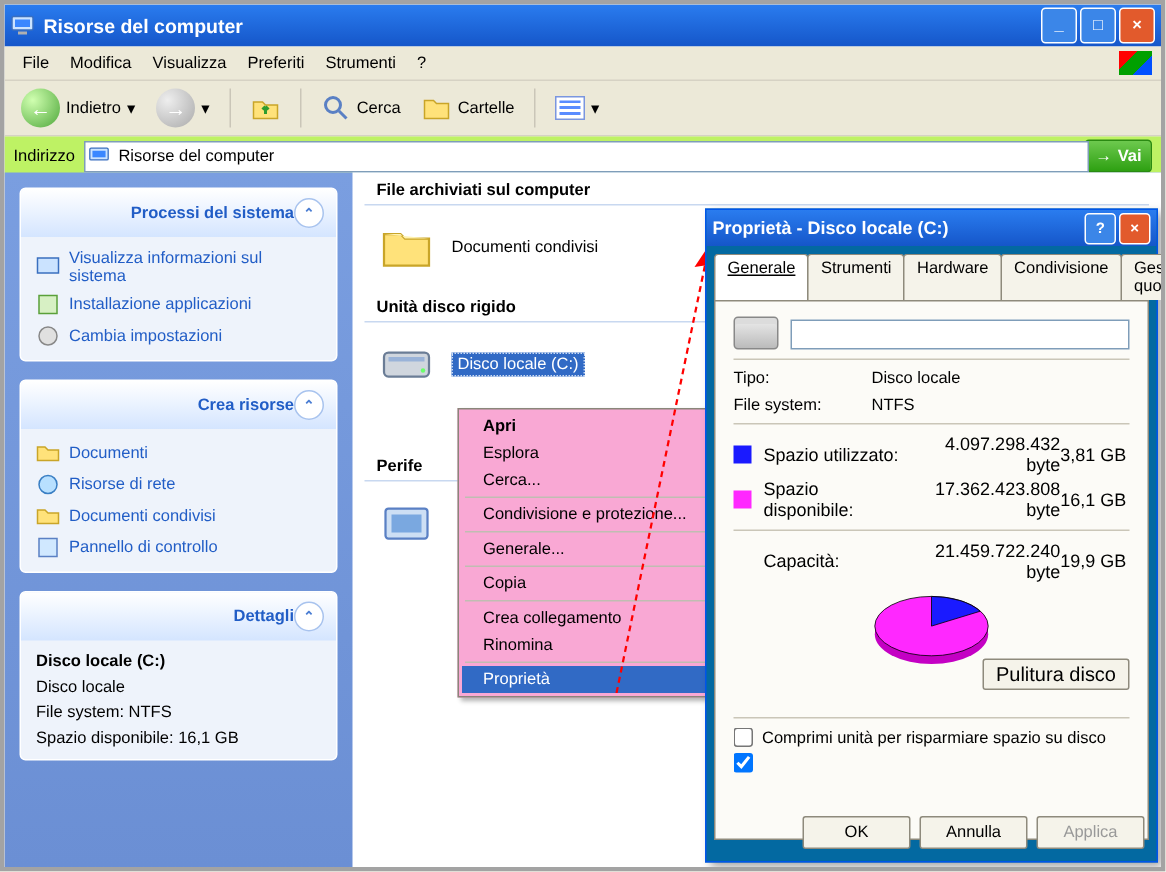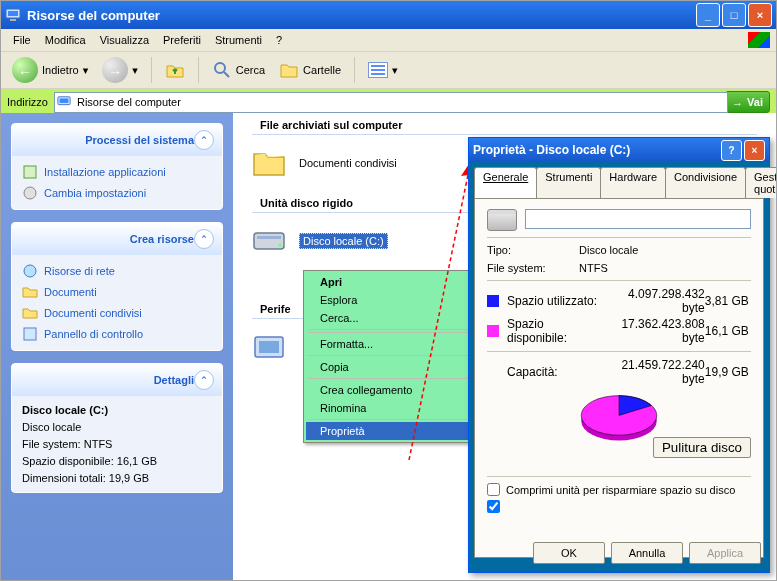--- a/index.html
+++ b/index.html
@@ -1,16 +1,16 @@
 <!DOCTYPE html>
 <html><head>
 <meta charset="utf-8">
 <style>
 html,body{margin:0;padding:0;font-family:Tahoma,Arial,sans-serif;font-size:11px;color:#000;background:#ece9d8;}
-.window{position:relative;width:777px;height:581px;background:#fff;border:1px solid #a3a3a3;box-sizing:border-box;overflow:hidden;}
+.window{position:relative;width:777px;height:581px;background:#fff;border:3px solid #a3a3a3;box-sizing:border-box;overflow:hidden;}
 
 .titlebar{height:28px;background:linear-gradient(180deg,#2a7cef 0%,#1556c9 100%);display:flex;align-items:center;padding:0 4px;color:#fff;font-weight:bold;font-size:13px;}
 .titlebar .ticon{width:16px;height:16px;margin-right:6px;}
 .titlebar .ttext{flex:1;}
 .winbtns{display:flex;gap:2px;}
 .winbtn{width:22px;height:22px;background:#3b86e8;border:1px solid #fff;border-radius:3px;display:flex;align-items:center;justify-content:center;color:#fff;font-weight:bold;font-size:11px;line-height:1;}
 .winbtn.close{background:#e25a2c;}
 
 .menubar{height:22px;display:flex;align-items:center;gap:2px;padding:0 6px;border-bottom:1px solid #d6d2c4;background:#ece9d8;}
 .menubar span{padding:2px 6px;}
@@ -36,42 +36,42 @@
 .panel{background:#eef3fb;border-radius:4px;border:1px solid #fff;overflow:hidden;}
 .panel .phdr{background:linear-gradient(180deg,#fff,#d4e5ff);padding:6px 8px;color:#215dc6;font-weight:bold;display:flex;align-items:center;justify-content:flex-end;}
 .chev{width:18px;height:18px;border-radius:50%;background:#fff;border:1px solid #a8c3ee;display:flex;align-items:center;justify-content:center;color:#4a7dd3;font-size:9px;}
 .panel .pbody{padding:8px 10px;display:flex;flex-direction:column;gap:5px;}
 .plink{display:flex;align-items:center;gap:6px;color:#215dc6;}
 .sicon{width:16px;height:16px;display:inline-block;flex-shrink:0;}
 .detail{color:#000;}
 .detail b{font-weight:bold;}
 
 .rightpane{flex:1;background:#fff;position:relative;}
-.secthdr{font-weight:bold;padding:6px 8px 3px;border-bottom:1px solid #c8d8f0;margin:0 19px;}
+.secthdr{font-weight:bold;padding:6px 8px 3px;border-bottom:1px solid #c8d8f0;margin:0 8px;}
 .item{display:flex;align-items:center;gap:12px;padding:10px 18px;}
 .item .bigicon{width:36px;height:36px;flex-shrink:0;}
 .item .lbl{color:#000;}
 .item .lbl.selected{background:#316ac5;color:#fff;padding:1px 3px;border:1px dotted #cddcf3;}
 
-.ctxmenu{position:absolute;left:302px;top:269px;width:176px;background:#86efac;border:1px solid #8a867a;box-shadow:2px 2px 3px rgba(0,0,0,.3);padding:2px;font-size:11px;}
+.ctxmenu{position:absolute;left:302px;top:269px;width:176px;background:#f9a8d4;border:1px solid #8a867a;box-shadow:2px 2px 3px rgba(0,0,0,.3);padding:2px;font-size:11px;}
 .ctxmenu .mi{padding:3px 14px;white-space:nowrap;}
 .ctxmenu .mi.bold{font-weight:bold;}
 .ctxmenu .mi.sel{background:#316ac5;color:#fff;}
 .ctxmenu hr{border:none;border-top:1px solid #c0bdb2;margin:2px 2px;}
 
 .dlg{position:absolute;left:467px;top:136px;width:300px;height:434px;border:1px solid #0055ea;background:#0369a1;box-shadow:3px 3px 6px rgba(0,0,0,.35);}
 .dlg .dtitle{height:24px;background:linear-gradient(180deg,#2a7cef,#1556c9);color:#fff;display:flex;align-items:center;font-weight:bold;font-size:12px;padding:0 4px;}
 .dlg .dtitle .dtxt{flex:1;}
 .dbtn{width:19px;height:19px;background:#3b86e8;border:1px solid #fff;border-radius:3px;color:#fff;display:flex;align-items:center;justify-content:center;font-size:10px;margin-left:2px;}
 .dbtn.close{background:#e25a2c;}
 .tabrow{display:flex;padding:5px 5px 0;gap:0;}
 .tab{padding:3px 8px;border:1px solid #8e8a7c;border-bottom:none;background:#f5f3ea;border-radius:3px 3px 0 0;font-size:11px;margin-right:-1px;}
 .tab.active{background:#fff;position:relative;z-index:2;text-decoration:underline;}
 .tabpage{margin:0 5px 5px;background:#fcfbf7;border:1px solid #8e8a7c;height:360px;padding:10px 12px;box-sizing:border-box;position:relative;}
-.drow{display:flex;align-items:flex-start;gap:8px;margin-bottom:6px;}
+.drow{display:flex;align-items:flex-end;gap:8px;margin-bottom:6px;}
 .drow .lab{width:84px;color:#000;}
 .drow .val{color:#000;}
 .hddicon{width:28px;height:20px;background:linear-gradient(#eee,#bbb);border:1px solid #888;border-radius:3px;box-shadow:inset 0 4px 0 #dcdcdc;}
 .txtin{flex:1;height:18px;border:1px solid #7f9db9;padding:0 4px;font-family:inherit;font-size:11px;}
 .hline{border:none;border-top:1px solid #cac6b8;margin:6px 0;}
 .statrow{display:flex;align-items:center;font-size:12px;margin:2px 0;}
 .sw{width:12px;height:12px;margin-right:8px;flex-shrink:0;}
 .swblue{background:#1a1aff;}
 .swpink{background:#ff28ff;}
 .statrow .slab{width:104px;}
@@ -176,20 +176,26 @@
     <div class="leftpane">
 
       <div class="panel">
         <div class="phdr">
           <span>Processi del sistema</span>
           <span class="chev">⌃</span>
         </div>
         <div class="pbody">
           <a class="plink">
             <svg class="sicon" viewBox="0 0 16 16">
+                <rect x="1" y="2" width="14" height="10" fill="#cbe3ff" stroke="#3a6fbf"></rect>
+              </svg>
+            <span>Visualizza informazioni sul sistema</span>
+          </a>
+          <a class="plink">
+            <svg class="sicon" viewBox="0 0 16 16">
                 <rect x="2" y="2" width="12" height="12" fill="#d7f0c4" stroke="#5aa03a"></rect>
               </svg>
             <span>Installazione applicazioni</span>
           </a>
           <a class="plink">
             <svg class="sicon" viewBox="0 0 16 16">
                 <circle cx="8" cy="8" r="6" fill="#e0e0e0" stroke="#888"></circle>
               </svg>
             <span>Cambia impostazioni</span>
           </a>
@@ -197,29 +203,29 @@
       </div>
 
       <div class="panel">
         <div class="phdr">
           <span>Crea risorse</span>
           <span class="chev">⌃</span>
         </div>
         <div class="pbody">
           <a class="plink">
             <svg class="sicon" viewBox="0 0 16 16">
+                <path d="M1 4h5l2 2h7v7H1z" fill="#ffe27a" stroke="#c9a528"></path>
+              </svg>
+            <span>Documenti</span>
+          </a>
+          <a class="plink">
+            <svg class="sicon" viewBox="0 0 16 16">
                 <circle cx="8" cy="8" r="6" fill="#b8e0ff" stroke="#3a7fc4"></circle>
               </svg>
             <span>Risorse di rete</span>
-          </a>
-          <a class="plink">
-            <svg class="sicon" viewBox="0 0 16 16">
-                <path d="M1 4h5l2 2h7v7H1z" fill="#ffe27a" stroke="#c9a528"></path>
-              </svg>
-            <span>Documenti</span>
           </a>
           <a class="plink">
             <svg class="sicon" viewBox="0 0 16 16">
                 <path d="M1 4h5l2 2h7v7H1z" fill="#ffe27a" stroke="#c9a528"></path>
               </svg>
             <span>Documenti condivisi</span>
           </a>
           <a class="plink">
             <svg class="sicon" viewBox="0 0 16 16">
                 <rect x="2" y="2" width="12" height="12" fill="#d0e8ff" stroke="#5a80c4"></rect>
@@ -232,21 +238,20 @@
       <div class="panel">
         <div class="phdr">
           <span>Dettagli</span>
           <span class="chev">⌃</span>
         </div>
         <div class="pbody detail">
           <div><b>Disco locale (C:)</b></div>
           <div>Disco locale</div>
           <div>File system: NTFS</div>
           <div>Spazio disponibile: 16,1 GB</div>
-          <div>Dimensioni totali: 19,9 GB</div>
         </div>
       </div>
     </div>
 
     <div class="rightpane">
       <div class="secthdr">File archiviati sul computer</div>
       <div class="item">
         <svg class="bigicon" viewBox="0 0 36 36">
             <path d="M3 9h11l3 3h16v18H3z" fill="#ffe27a" stroke="#c9a528" stroke-width="1.5"></path>
             <path d="M3 9h11l3 3h16" fill="#fff2b0"></path>
@@ -272,22 +277,23 @@
           </svg>
       </div>
     </div>
   </div>
 
   <div class="ctxmenu">
     <div class="mi bold">Apri</div>
     <div class="mi">Esplora</div>
     <div class="mi">Cerca...</div>
     <hr>
-    <hr>
-    <div class="mi">Formatta...</div>
+    <div class="mi">Condivisione e protezione...</div>
+    <hr>
+    <div class="mi">Generale...</div>
     <hr>
     <div class="mi">Copia</div>
     <hr>
     <div class="mi">Crea collegamento</div>
     <div class="mi">Rinomina</div>
     <hr>
     <div class="mi sel">Proprietà</div>
   </div>
 
   <svg class="arrow" viewBox="0 0 172 296">

